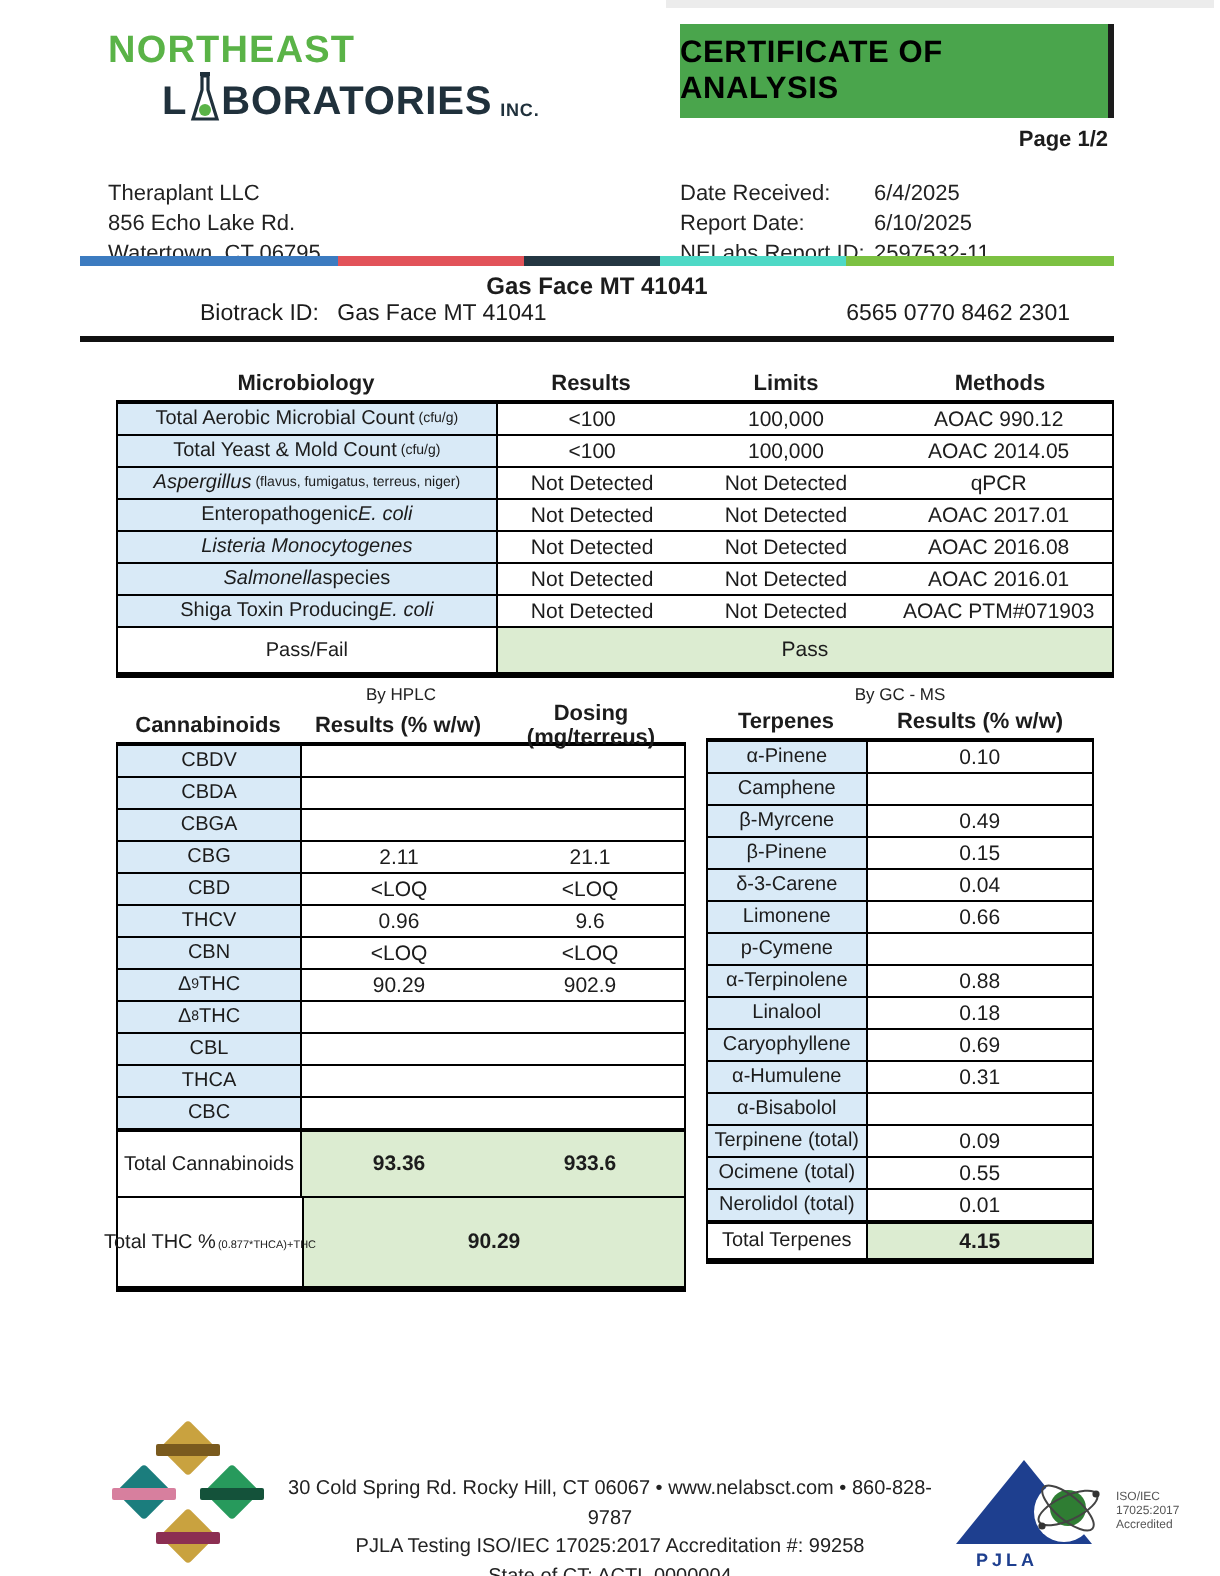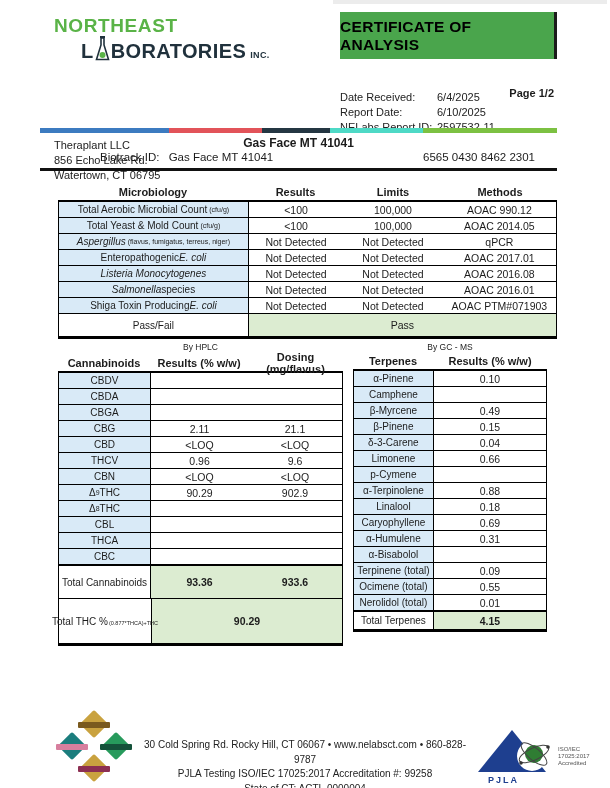--- a/index.html
+++ b/index.html
@@ -11,22 +11,22 @@
   .logo{position:absolute;left:54px;top:16px;line-height:1;}
   .logo-l1{font-size:19px;font-weight:bold;color:#5ab347;letter-spacing:.6px;}
   .logo-l2{margin-left:27px;margin-top:1px;font-size:20px;font-weight:bold;color:#20313c;
            letter-spacing:.4px;display:flex;align-items:flex-end;}
   .logo-suffix{font-size:9px;font-weight:bold;color:#20313c;margin-left:4px;margin-bottom:1px;}
   .flask-svg{margin:0 1px -1px 1px;}
   .banner{position:absolute;left:340px;top:12px;width:214px;height:47px;background:#4aa54c;
           border-right:3px solid #1b1b1b;display:flex;align-items:center;justify-content:center;}
   .banner span{color:#000000;font-weight:bold;font-size:15.5px;letter-spacing:.3px;}
   .page-num{position:absolute;left:440px;top:64px;width:114px;text-align:right;
-            font-size:11px;font-weight:bold;margin-top:23px;}
-  .client{position:absolute;left:54px;top:90px;font-size:11px;line-height:15px;color:#222;margin-top:48px;}
+            font-size:11px;font-weight:bold;}
+  .client{position:absolute;left:54px;top:90px;font-size:11px;line-height:15px;color:#222;}
   .meta{position:absolute;left:340px;top:90px;font-size:11px;line-height:15px;color:#222;}
   .meta-row{display:flex;}
   .meta-label{width:97px;}
 
   
   .stripe{position:absolute;left:40px;top:128px;width:517px;height:5px;display:flex;}
   .stripe span{height:100%;}
   .st-blue{width:25%;background:#3c7bc0;}
   .st-red{width:18%;background:#e25359;}
   .st-dark{width:13%;background:#243642;}
@@ -154,21 +154,21 @@
     <span class="st-red"></span>
     <span class="st-dark"></span>
     <span class="st-teal"></span>
     <span class="st-green"></span>
   </div>
 
   <div class="sample-title">Gas Face MT 41041</div>
   <div class="biotrack">
     <span class="bt-label">Biotrack ID:</span>
     <span class="bt-value">Gas Face MT 41041</span>
-    <span class="package">6565 0430 8462 2301</span>
+    <span class="package">6565 0770 8462 2301</span>
   </div>
   <div class="rule"></div>
 
   <div class="micro">
     <div class="thead">
       <div class="m1">Microbiology</div>
       <div class="m2">Results</div>
       <div class="m3">Limits</div>
       <div class="m4">Methods</div>
     </div>
@@ -248,21 +248,21 @@
     </div>
   </div>
 
   <div class="by-note bn-hplc">By HPLC</div>
   <div class="by-note bn-gcms">By GC - MS</div>
 
   <div class="cann">
     <div class="thead">
       <div class="c1">Cannabinoids</div>
       <div class="c2">Results (% w/w)</div>
-      <div class="c3">Dosing (mg/flavus)</div>
+      <div class="c3">Dosing (mg/terreus)</div>
     </div>
 
     <div class="crow">
       <div class="cell lblcell c1">CBDV</div>
       <div class="cell c2"></div>
       <div class="cell c3"></div>
     </div>
     <div class="crow">
       <div class="cell lblcell c1">CBDA</div>
       <div class="cell c2"></div>

